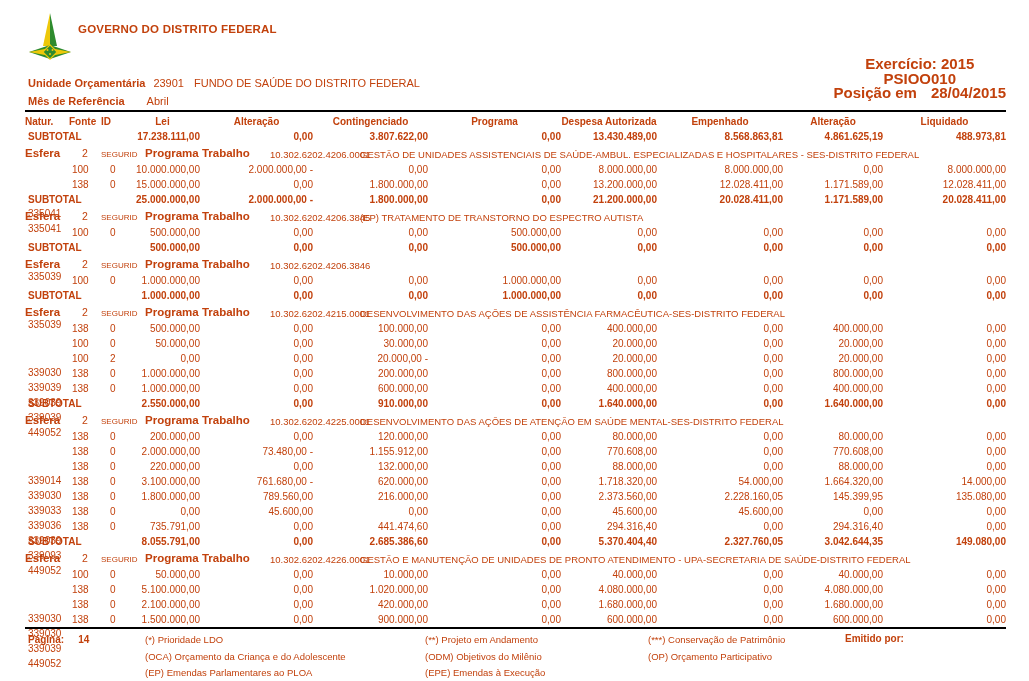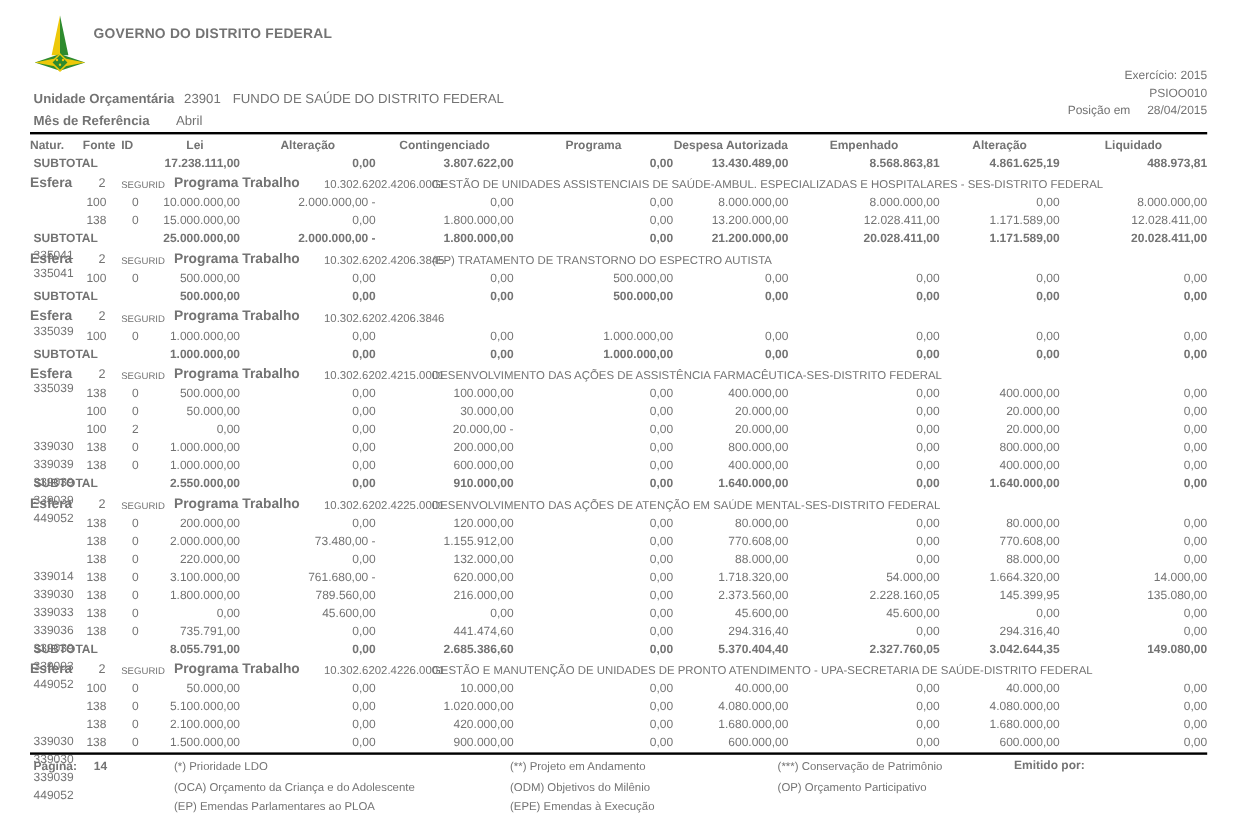--- a/index.html
+++ b/index.html
@@ -1,27 +1,27 @@
 <!DOCTYPE html>
 <html><head>
 <meta charset="utf-8">
 <style>
   * { margin:0; padding:0; box-sizing:border-box; }
   html,body { background:#fff; }
   .page {
     position:relative; width:1029px; height:681px; background:#fff;
-    font-family:"Liberation Sans", sans-serif; color:#737373; overflow:hidden;
+    font-family:"Liberation Sans", sans-serif; color:#c2410c; overflow:hidden;
   }
   .abs { position:absolute; white-space:nowrap; }
   .b { font-weight:bold; }
 
   
   .org-name   { left:78px; top:23px; font-size:11.5px; font-weight:bold; letter-spacing:.2px; }
   .doc-title  { left:76px; top:38px; font-size:19px; font-weight:bold; font-family:"Liberation Serif", serif; }
-  .hdr-right  { right:23px; top:57px; text-align:right; font-size:10px; font-weight:normal; line-height:14.5px; }
+  .hdr-right  { right:23px; top:57px; text-align:center; font-size:15px; font-weight:bold; line-height:14.5px; }
   .pos-gap    { display:inline-block; width:14px; }
   .uo-line    { left:28px; top:77px; font-size:11px; }
   .uo-line .code { margin-left:8px; }
   .uo-line .nm   { margin-left:10px; }
   .mes-line   { left:28px; top:95px; font-size:11px; }
   .mes-line .v{ margin-left:22px; }
   .rule-top   { position:absolute; left:25px; width:981px; top:110px; border-top:2.5px solid #000; }
   .rule-bot   { position:absolute; left:25px; width:981px; top:627px; border-top:2.5px solid #000; }
 
   

